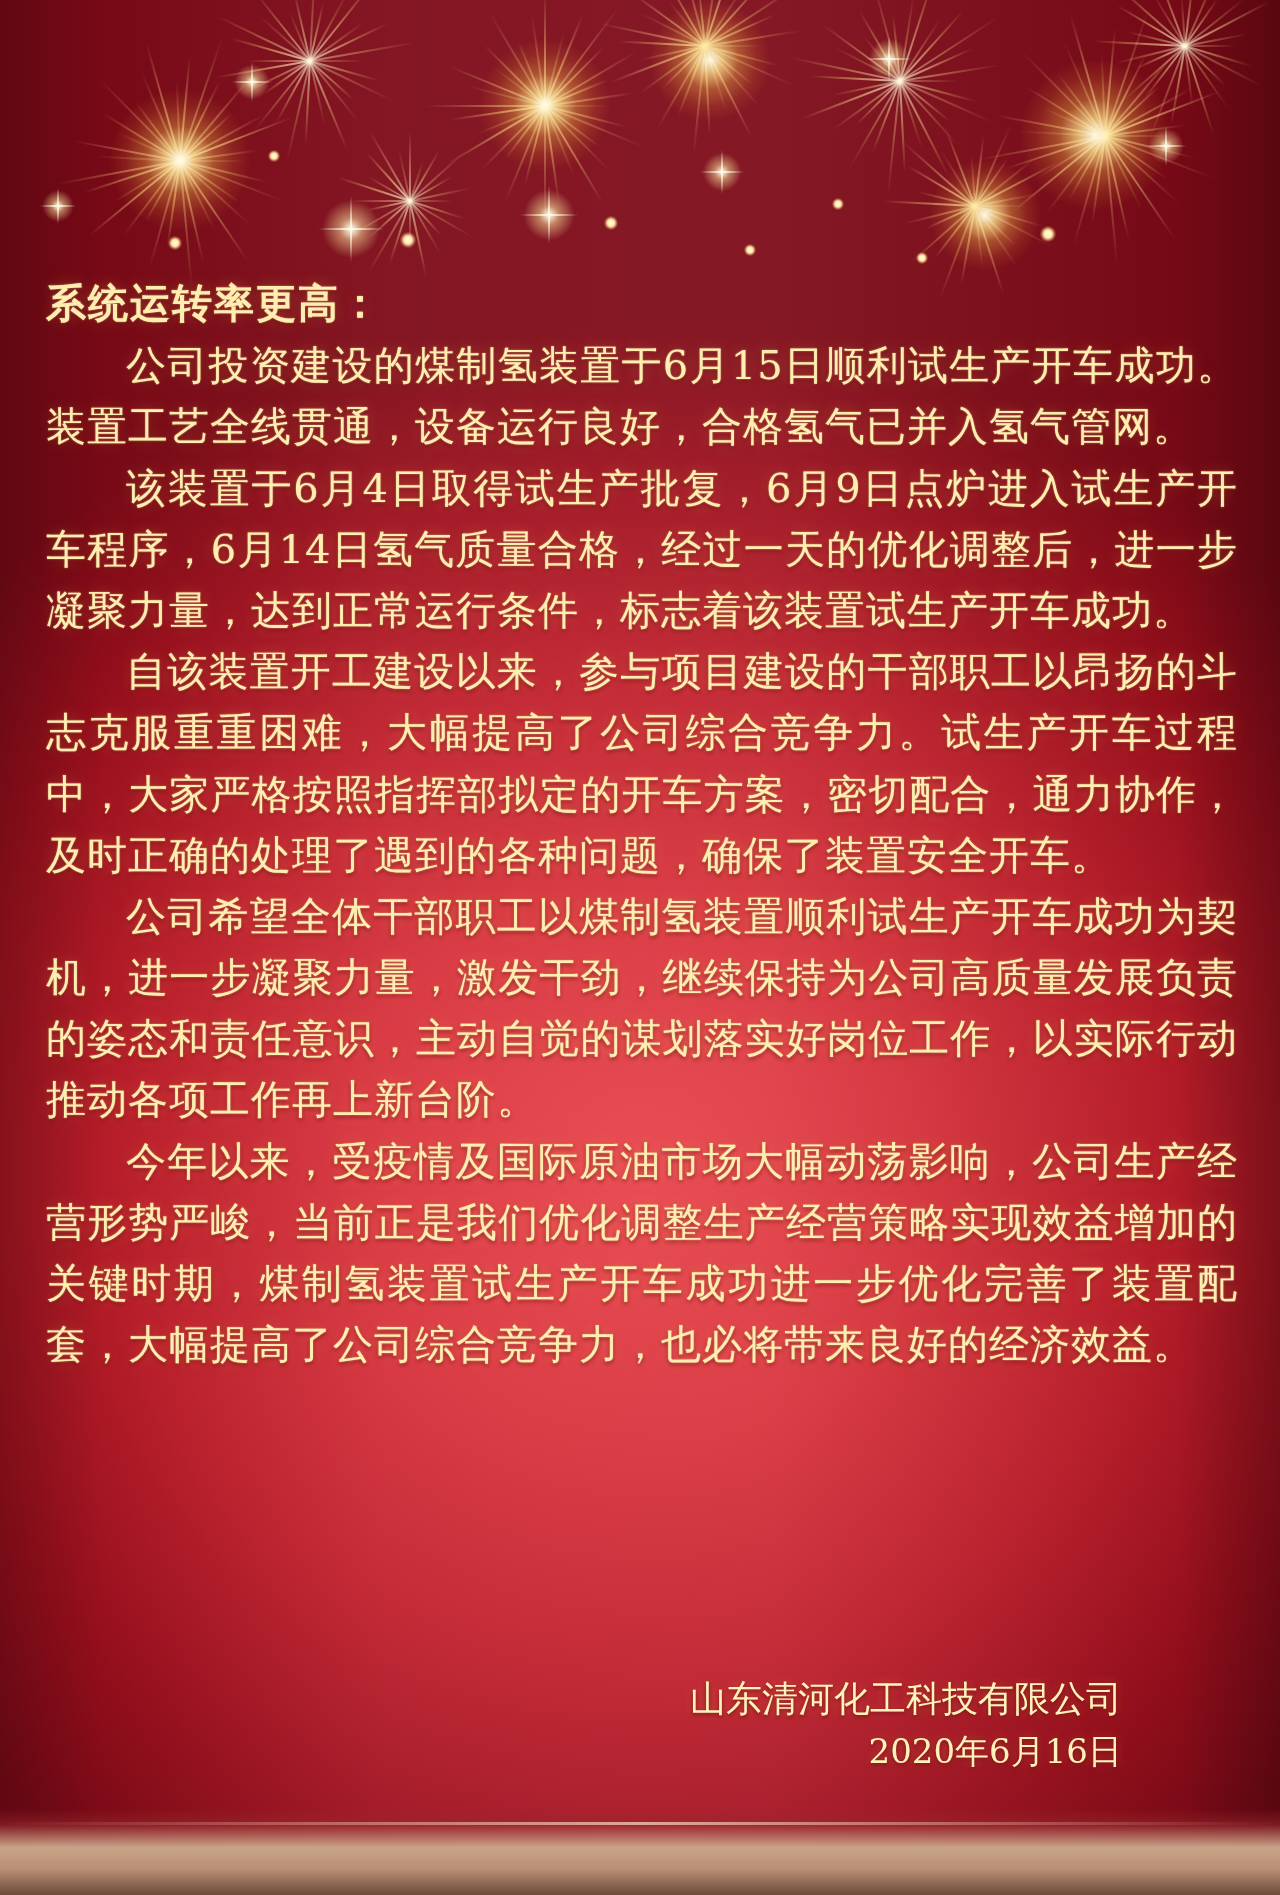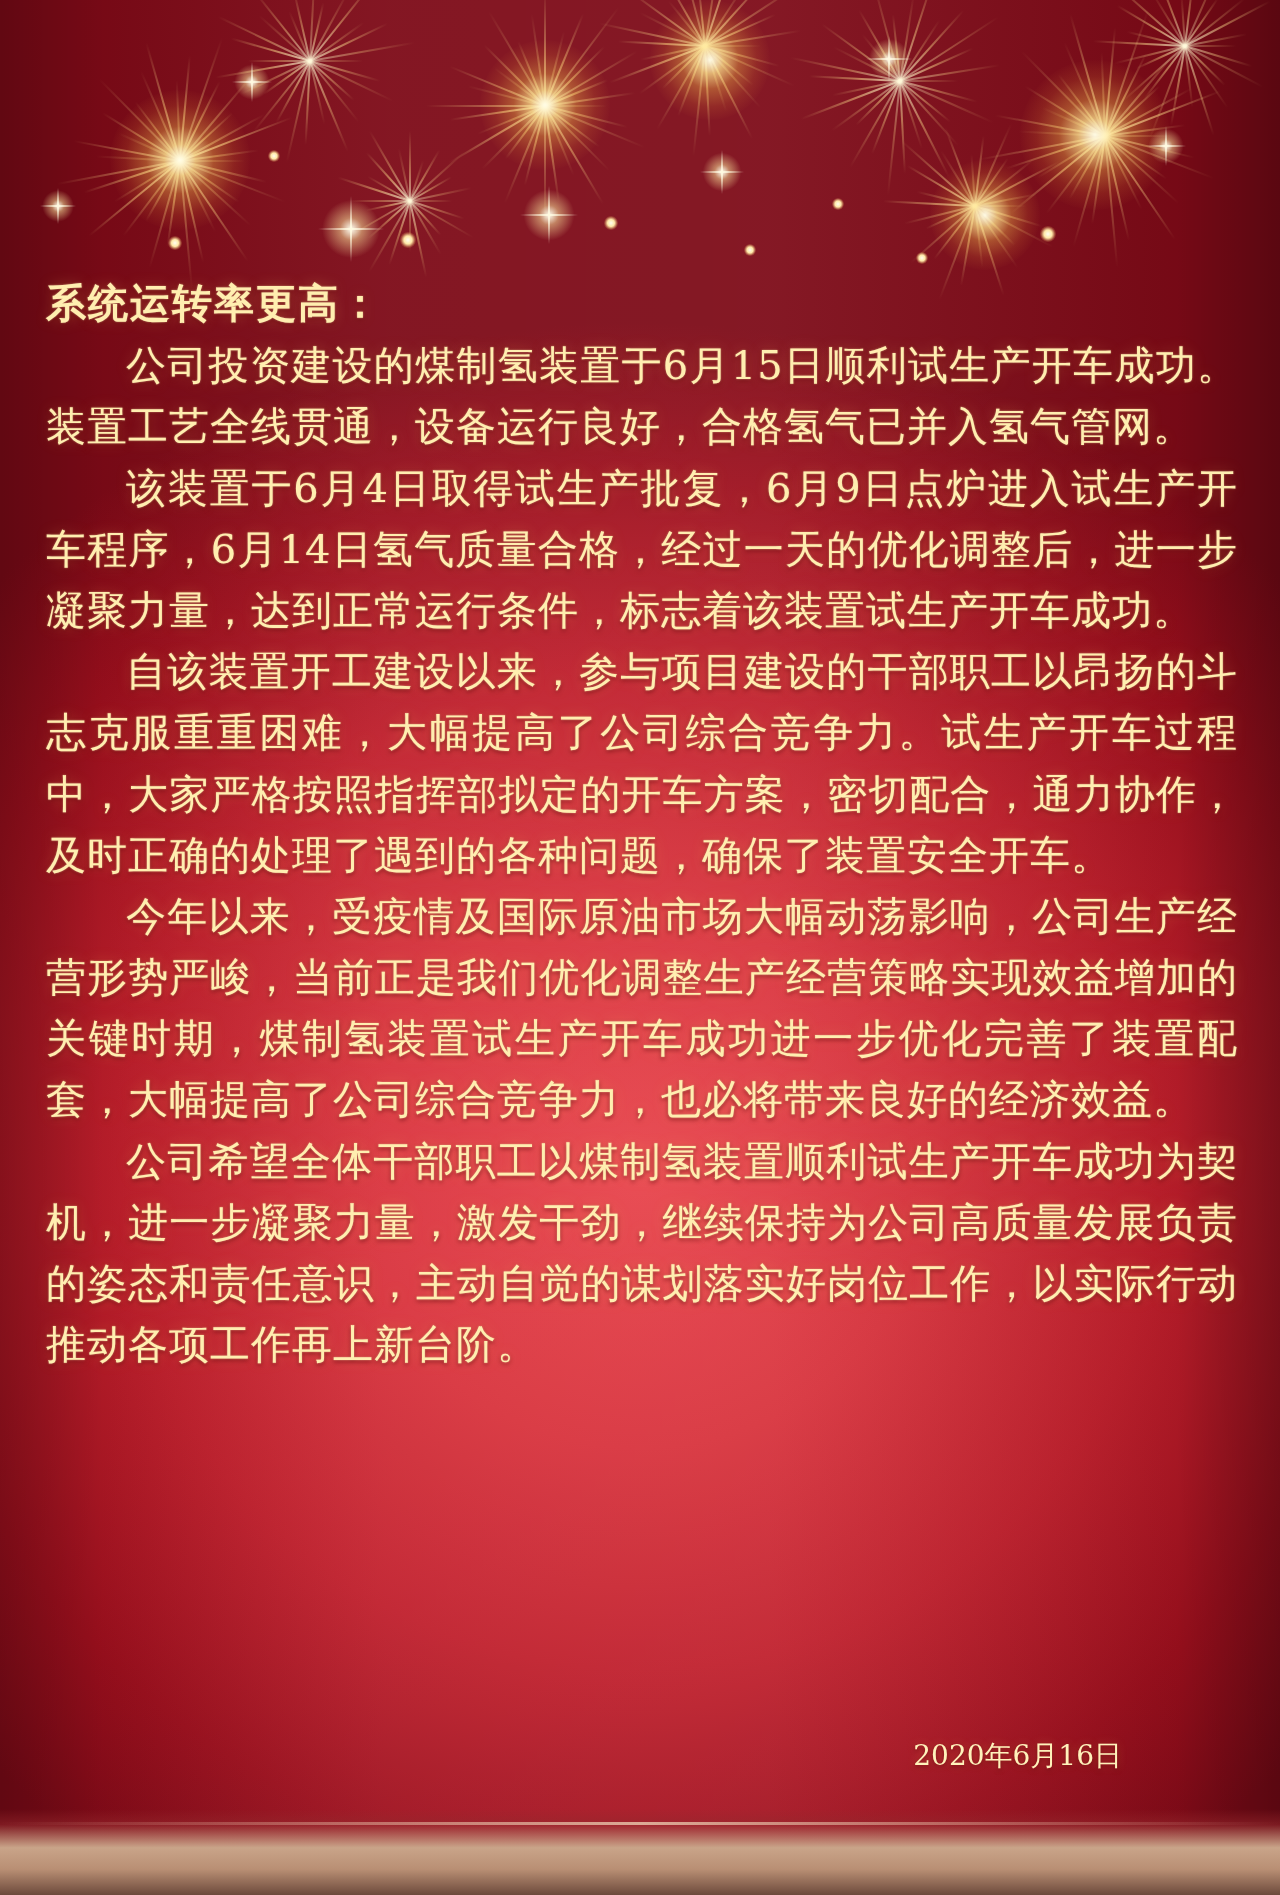--- a/index.html
+++ b/index.html
@@ -159,21 +159,21 @@
     bottom: 118px;
     z-index: 3;
     text-align: right;
     font-family: "DejaVu Serif", "Liberation Serif", serif;
     font-size: 36px;
     line-height: 1.5;
     color: #fff2bb;
     text-shadow: 0 2px 4px rgba(110,10,18,0.8), 0 0 10px rgba(255,190,90,0.3);
     padding-right: 110px;
   }
-  .sig-date { font-size: 28px; }
+  .sig-date { font-size: 34px; }
 </style>
 </head>
 <body>
 
 <div class="poster">
 
   <div class="fireworks">
 
     <div class="rays" style="left:60px;  top:40px;  width:240px; height:240px;">
         <span class="ray" style="width:65px;transform:rotate(0.0deg);opacity:0.35"></span>
@@ -481,23 +481,24 @@
     <div class="spark" style="left:268px; top:150px; width:12px; height:12px;"></div>
     <div class="spark" style="left:832px; top:198px; width:12px; height:12px;"></div>
   </div>
 
 
   <div class="content">
     <div class="salutation">系统运转率更高：</div>
     <p class="para">公司投资建设的煤制氢装置于6月15日顺利试生产开车成功。装置工艺全线贯通，设备运行良好，合格氢气已并入氢气管网。</p>
     <p class="para">该装置于6月4日取得试生产批复，6月9日点炉进入试生产开车程序，6月14日氢气质量合格，经过一天的优化调整后，进一步凝聚力量，达到正常运行条件，标志着该装置试生产开车成功。</p>
     <p class="para">自该装置开工建设以来，参与项目建设的干部职工以昂扬的斗志克服重重困难，大幅提高了公司综合竞争力。试生产开车过程中，大家严格按照指挥部拟定的开车方案，密切配合，通力协作，及时正确的处理了遇到的各种问题，确保了装置安全开车。</p>
+    <p class="para">公司希望全体干部职工以煤制氢装置顺利试生产开车成功为契机，进一步凝聚力量，激发干劲，继续保持为公司高质量发展负责的姿态和责任意识，主动自觉的谋划落实好岗位工作，以实际行动推动各项工作再上新台阶。</p>
     <p class="para">今年以来，受疫情及国际原油市场大幅动荡影响，公司生产经营形势严峻，当前正是我们优化调整生产经营策略实现效益增加的关键时期，煤制氢装置试生产开车成功进一步优化完善了装置配套，大幅提高了公司综合竞争力，也必将带来良好的经济效益。</p>
-    <p class="para">公司希望全体干部职工以煤制氢装置顺利试生产开车成功为契机，进一步凝聚力量，激发干劲，继续保持为公司高质量发展负责的姿态和责任意识，主动自觉的谋划落实好岗位工作，以实际行动推动各项工作再上新台阶。</p>
   </div>
 
   <div class="signature">
+    <div>山东清河化工科技有限公司</div>
     <div class="sig-date">2020年6月16日</div>
   </div>
 
   <div class="shelf-line"></div>
   <div class="shelf"></div>
 </div>
 
 </body></html>

